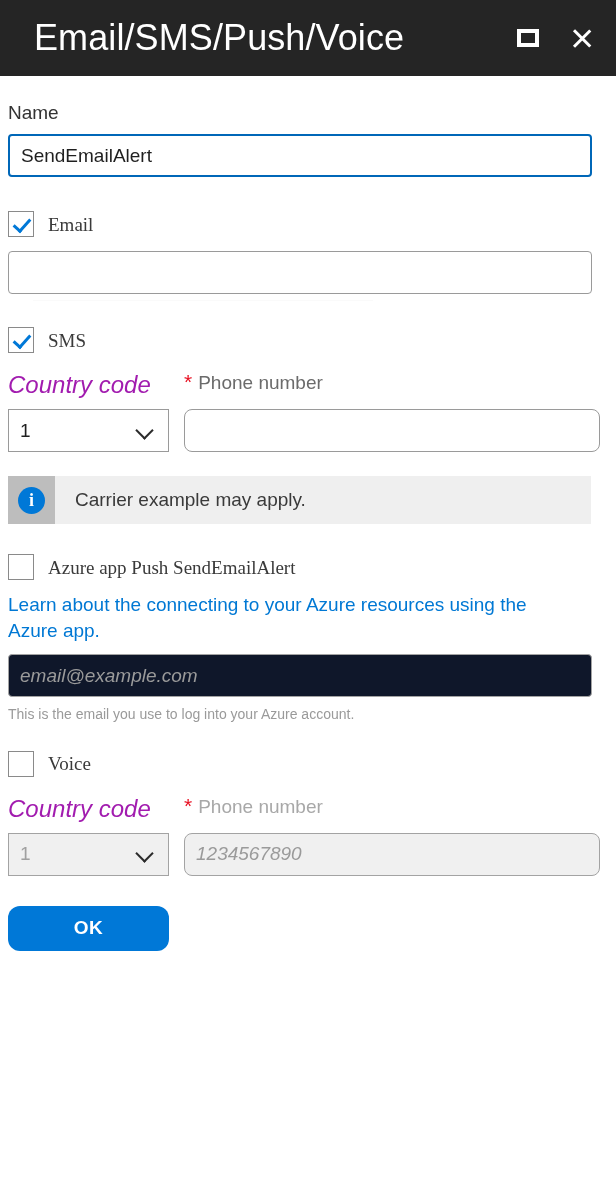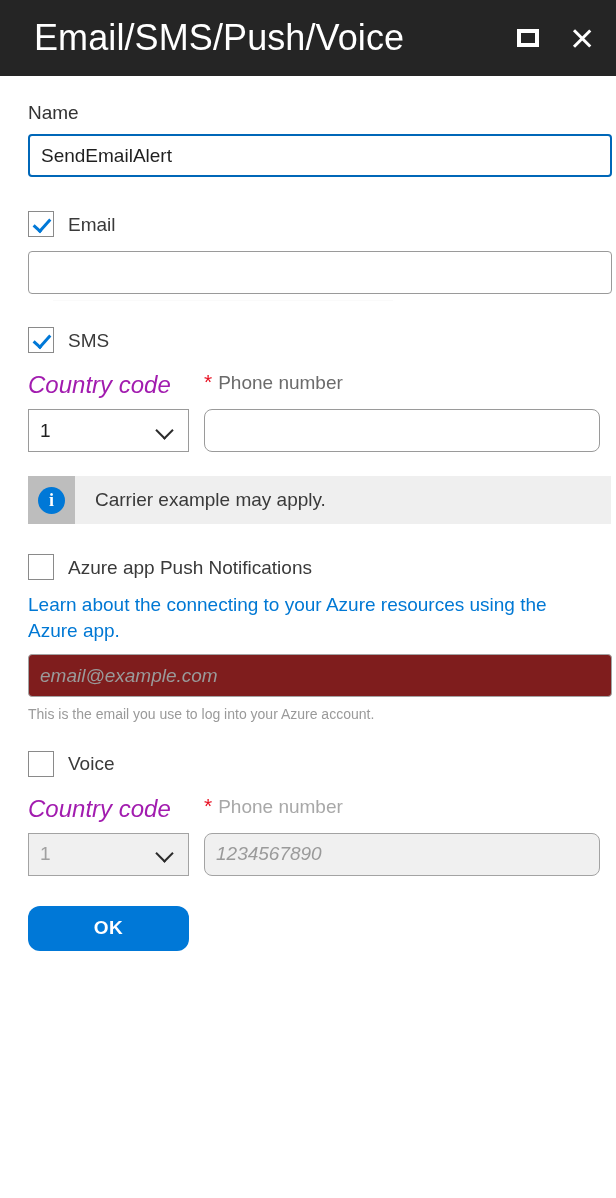--- a/index.html
+++ b/index.html
@@ -80,23 +80,22 @@
     width: 2.6px;
     height: 100%;
     background: #ffffff;
     transform-origin: center;
   }
   .icon-close::before { transform: translateX(-50%) rotate(45deg); }
   .icon-close::after  { transform: translateX(-50%) rotate(-45deg); }
 
   
   .form {
-    padding: 0 16px 0 15px;
-    box-sizing: border-box;
-    margin-left: 13px;
+    padding: 0 16px 0 8px;
+    box-sizing: border-box;
   }
 
   .field-label {
     font-size: 19px;
     color: #333333;
     line-height: 1;
     padding-top: 27px;
     padding-bottom: 12px;
   }
 
@@ -111,35 +110,36 @@
     font-size: 19px;
     color: #1f1f1f;
     padding: 0 11px;
     outline: none;
     border-radius: 4px;
   }
   .text-input.focused {
     border: 2px solid #0067b8;
   }
   .text-input.disabled {
-    background: #7f1d1d;
+    background: #0f172a;
     border: 1px solid #a3a3a3;
     color: #9a9a9a;
     font-style: italic;
   }
   .text-input::placeholder {
     color: #9a9a9a;
     font-style: italic;
   }
 
   
   .check-row {
     display: flex;
     align-items: center;
     gap: 14px;
+    font-family: Liberation Serif, serif;
   }
   .checkbox {
     width: 26px;
     height: 26px;
     box-sizing: border-box;
     border: 1px solid #8a8a8a;
     background: #ffffff;
     position: relative;
     flex: 0 0 auto;
     cursor: pointer;
@@ -412,21 +412,21 @@
       <span class="info-circle">i</span>
     </div>
     <div class="info-text">Carrier example may apply.</div>
   </div>
 
   <div class="spacer-30"></div>
 
   
   <div class="check-row">
     <span class="checkbox"></span>
-    <span class="check-label">Azure app Push Notifications</span>
+    <span class="check-label">Azure app Push SendEmailAlert</span>
   </div>
   <div class="spacer-12"></div>
   <a class="link">Learn about the connecting to your Azure resources using the Azure app.</a>
   <div class="spacer-10"></div>
   <input class="text-input disabled" type="text" disabled="" placeholder="email@example.com" style="">
   <div class="spacer-8"></div>
   <div class="helper-text">This is the email you use to log into your Azure account.</div>
 
   <div class="spacer-26"></div>
 

